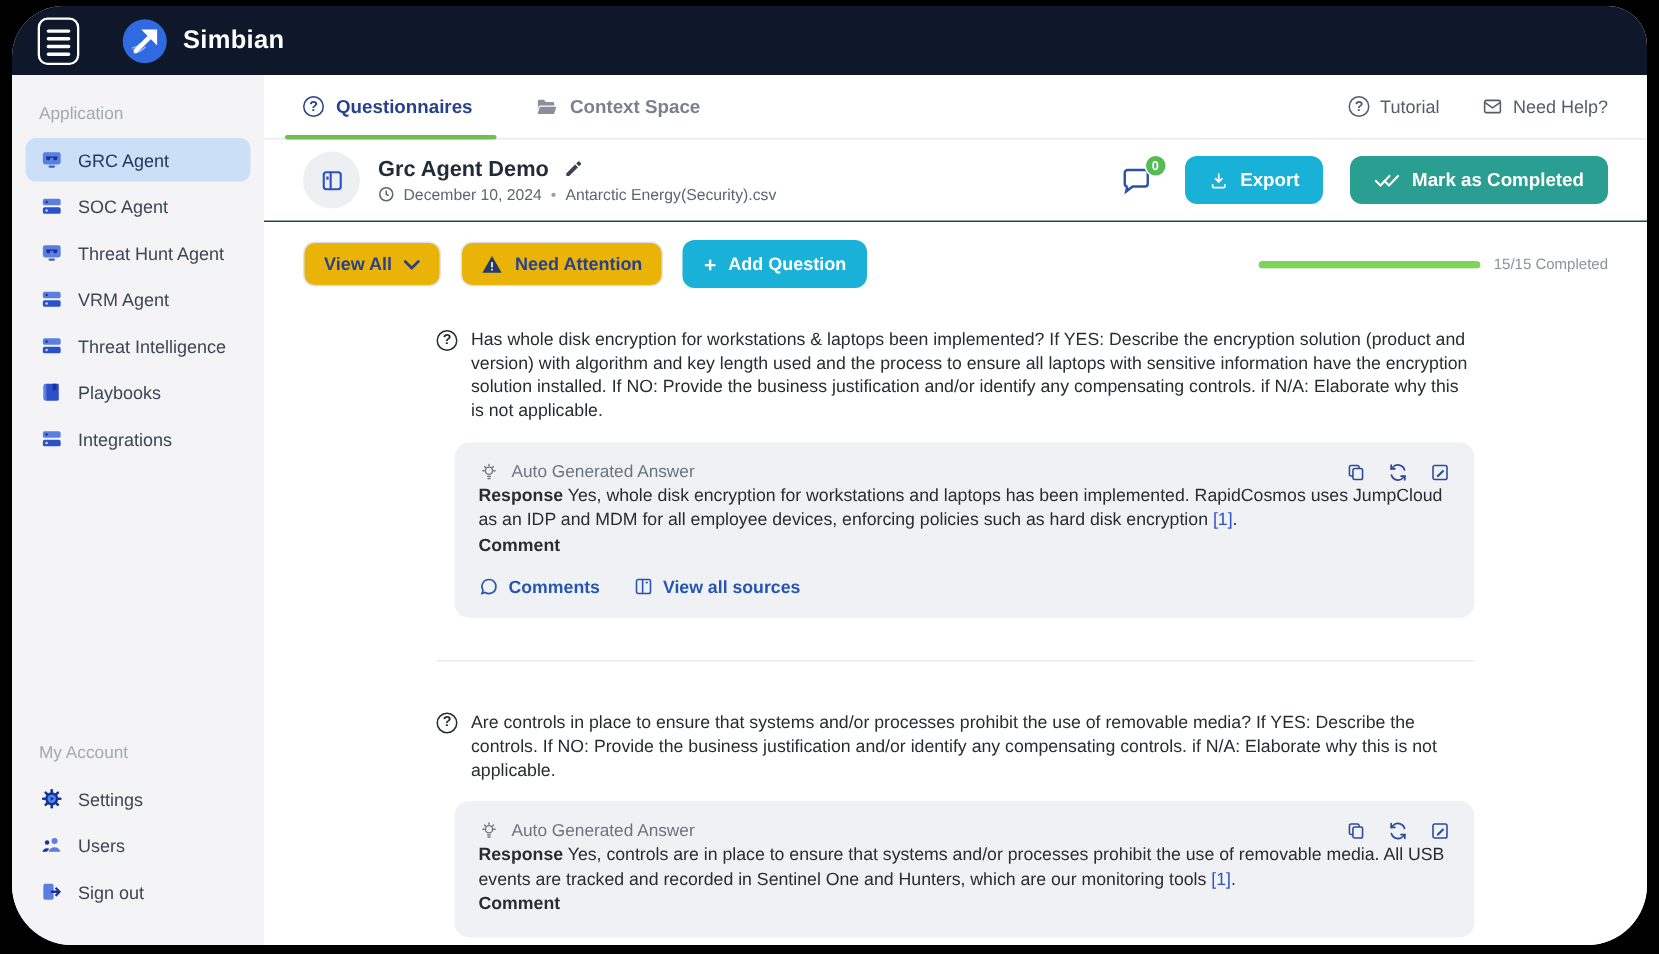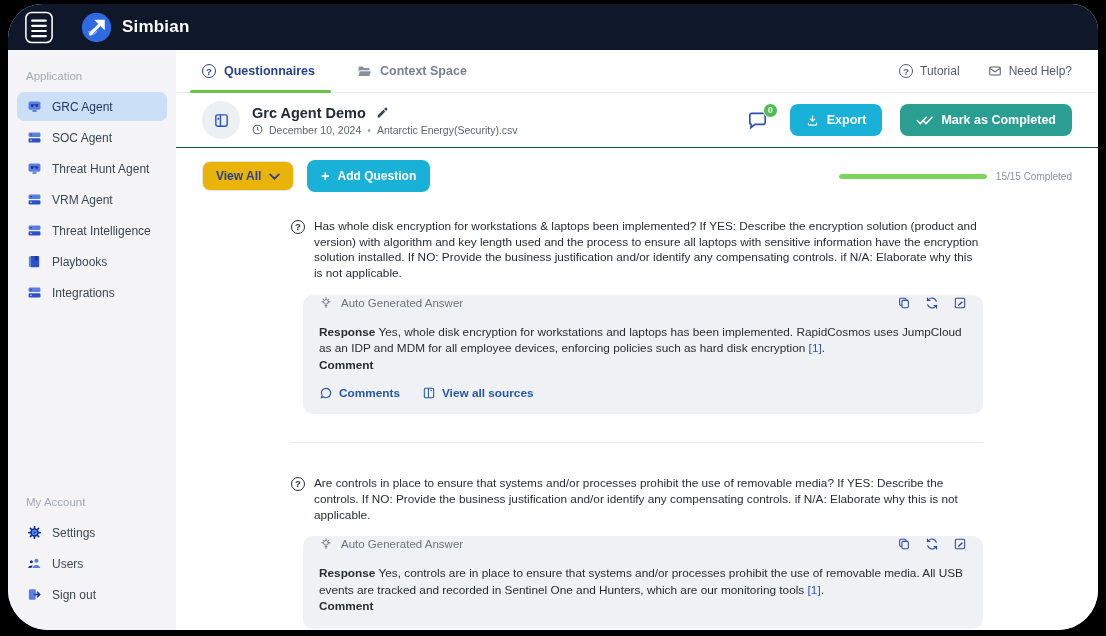--- a/index.html
+++ b/index.html
@@ -62,25 +62,25 @@
   .progress-wrap { margin-left:auto; display:flex; align-items:center; gap:9px; }
   .progress-track { width:148px; height:5px; border-radius:3px; background:#e4f3dc; overflow:hidden; }
   .progress-fill { height:100%; background:#7cd45b; border-radius:3px; }
   .progress-label { font-size:10px; color:#8b919b; }
 
   .content { flex:1; overflow:hidden; padding-top:16px; }
   .qa-item { width:692px; margin:0 auto; }
   .question { display:flex; gap:9px; font-size:11.8px; line-height:1.33; color:#272c33; }
   .q-badge { flex:0 0 14px; height:14px; border:1.3px solid #272c33; border-radius:50%;
              font-size:9.5px; font-weight:700; display:flex; align-items:center; justify-content:center; margin-top:1px; }
-  .answer-card { background:#f0f1f4; border-radius:10px; padding:1px 16px 14px; margin:13px 0 0 12px; }
+  .answer-card { background:#f0f1f4; border-radius:10px; padding:13px 16px 14px; margin:13px 0 0 12px; }
   .ans-head { display:flex; align-items:center; gap:8px; color:#6b7380; font-size:11.5px; }
   .ans-icons { margin-left:auto; display:flex; gap:14px; }
   .ans-icons span { cursor:pointer; display:flex; }
-  .ans-body { margin-top:14px; font-size:11.8px; line-height:1.4; color:#272c33; }
+  .ans-body { margin-top:0; font-size:11.8px; line-height:1.4; color:#272c33; }
   .bold { font-weight:700; }
   .cite { color:#2d53c9; cursor:pointer; text-decoration:none; }
   .comment-label { font-weight:700; }
   .ans-links { display:flex; gap:22px; margin-top:13px; }
   .ans-link { display:flex; gap:6px; align-items:center; color:#2456b0; font-size:11.8px; font-weight:600; cursor:pointer; }
   .divider { border:none; border-top:1px solid #e9ebee; margin:28px 0 33px; }
 </style>
 </head>
 <body>
 
@@ -336,20 +336,30 @@
 
       <div class="filter-row">
         <div class="chip">
           <span>View All</span>
           <span style="display:flex">
             <svg width="11" height="7" viewBox="0 0 12 8" fill="none" stroke="#27418f" stroke-width="2" stroke-linecap="round">
                 <path d="M1 1.5l5 5 5-5"></path>
               </svg>
           </span>
         </div>
+        <div class="chip">
+          <span style="display:flex">
+            <svg width="14" height="13" viewBox="0 0 24 22" fill="#253a64">
+                <path d="M12 1l11 19H1z"></path>
+                <rect x="11" y="8" width="2" height="6" fill="#eef1f5"></rect>
+                <rect x="11" y="15.6" width="2" height="2" fill="#eef1f5"></rect>
+              </svg>
+          </span>
+          <span>Need Attention</span>
+        </div>
         <button class="btn btn-add">
           <span style="font-size:14px;font-weight:700">+</span>
           <span>Add Question</span>
         </button>
         <div class="progress-wrap">
           <div class="progress-track">
             <div class="progress-fill" style="width: 100%;"></div>
           </div>
           <span class="progress-label">15/15 Completed</span>
         </div>

